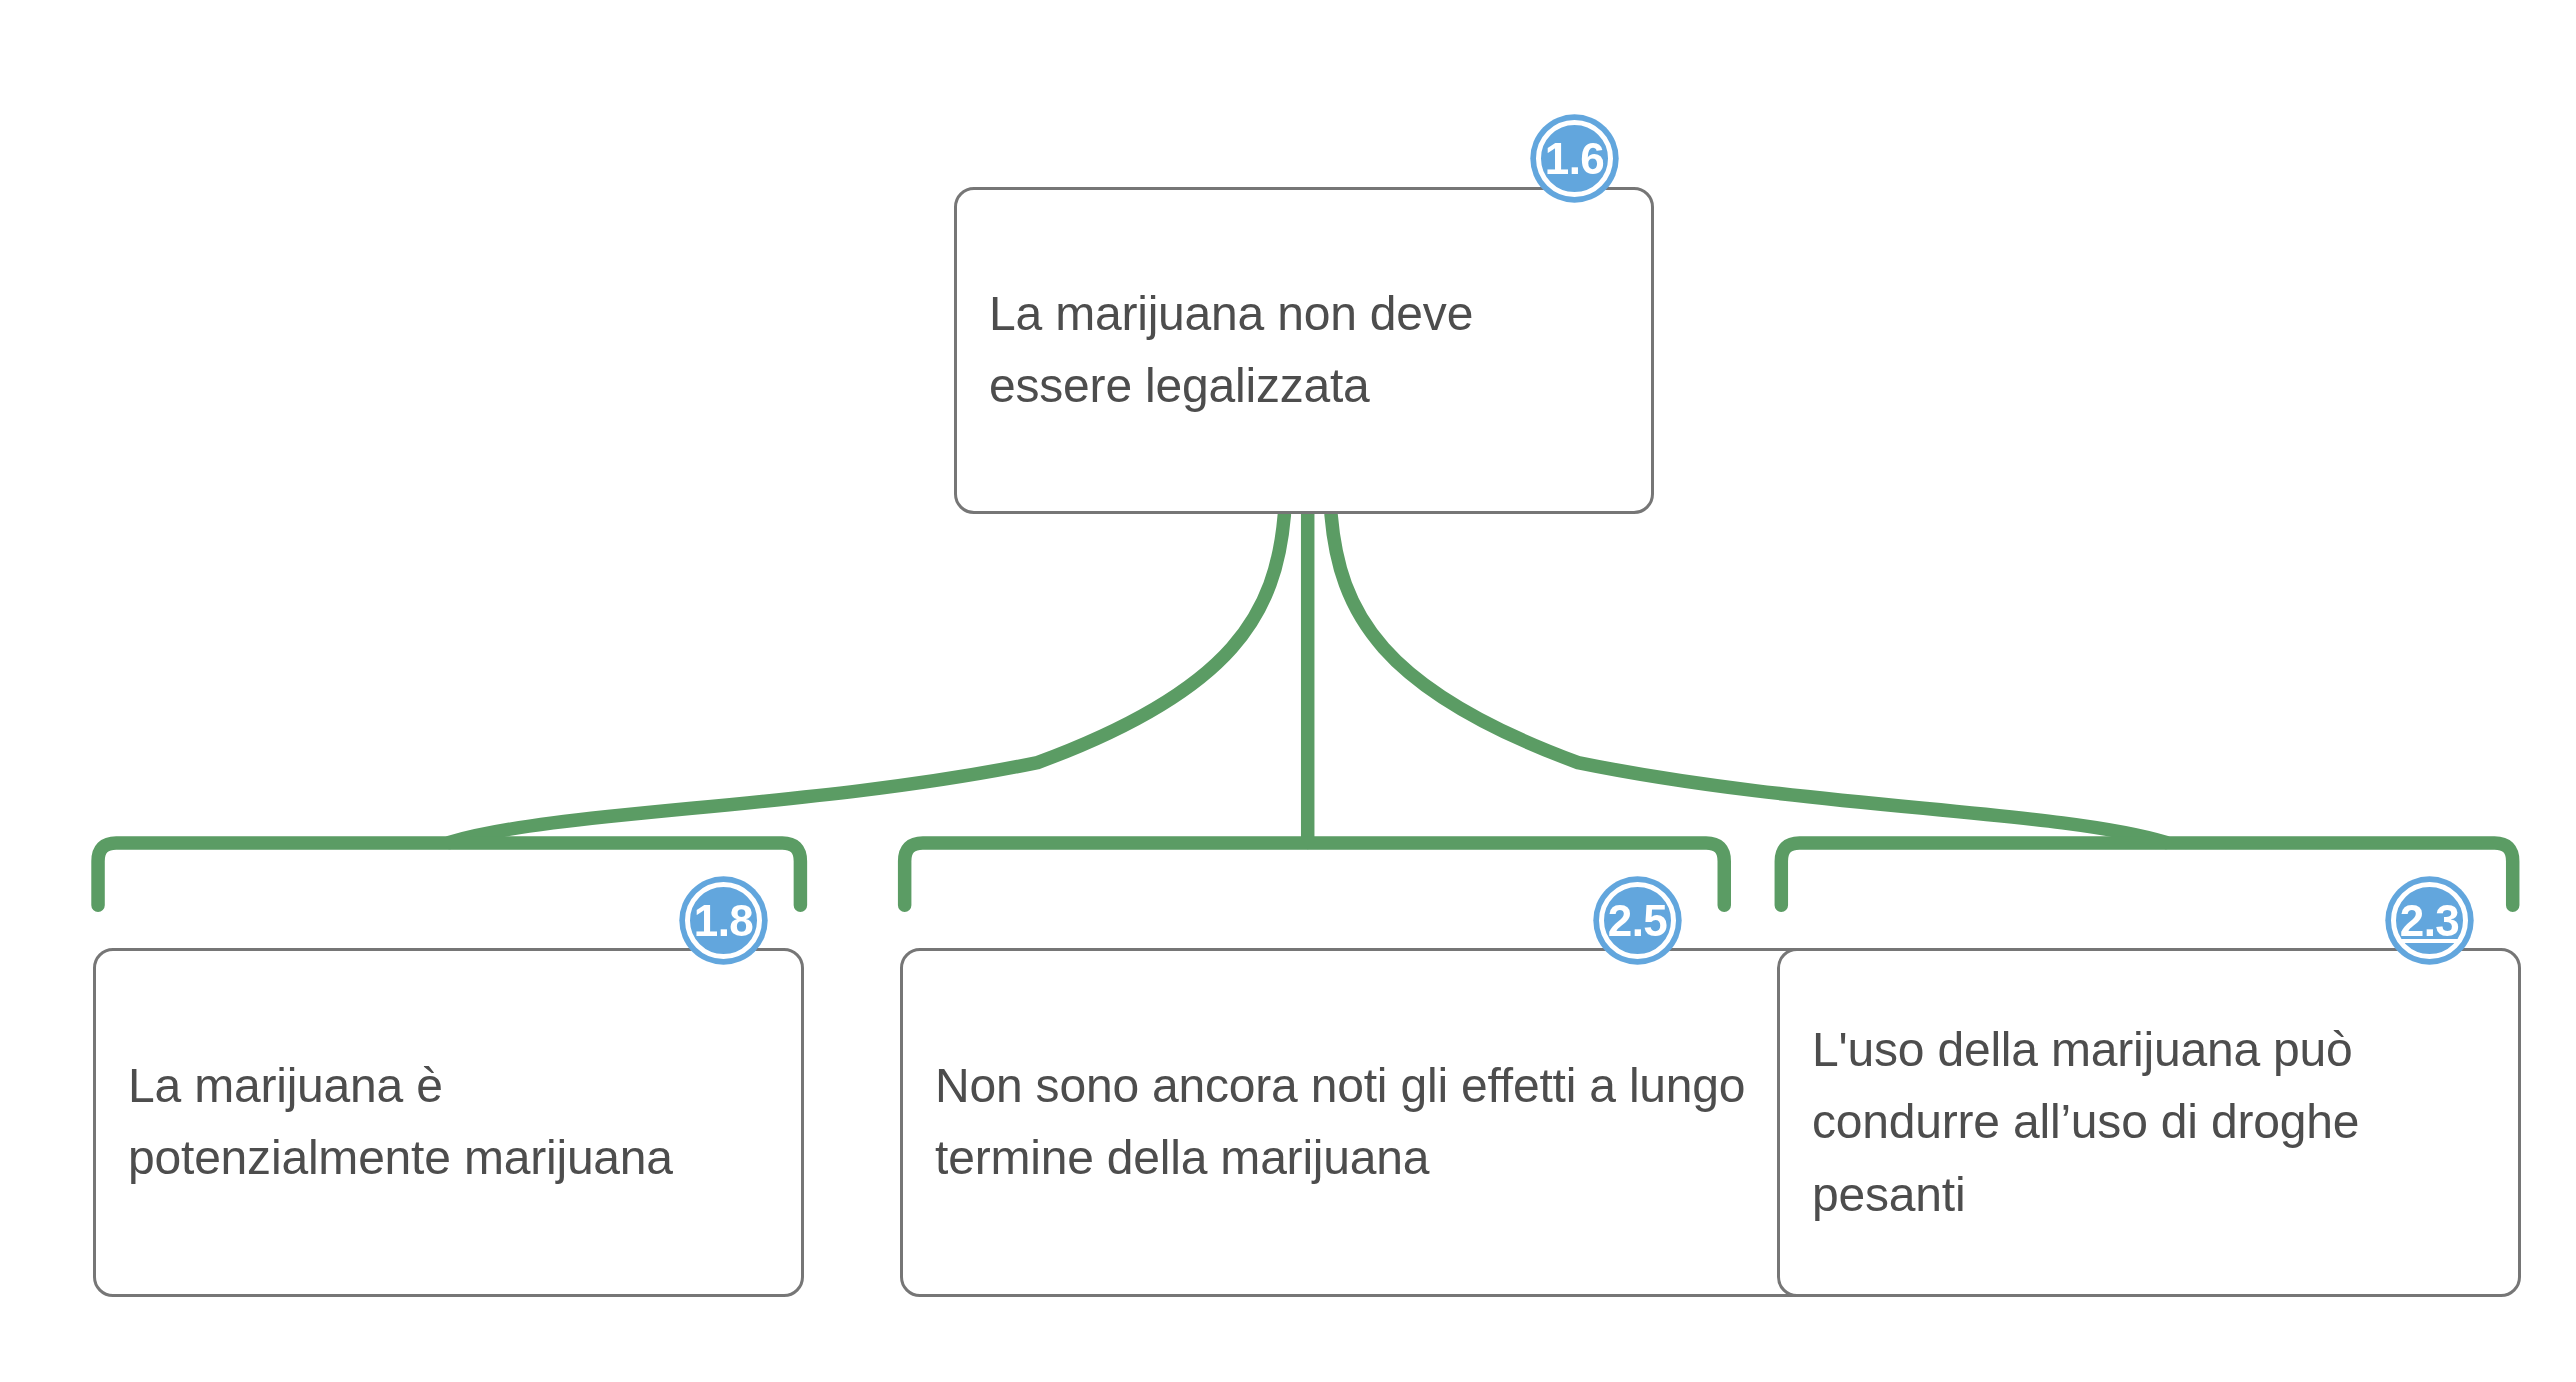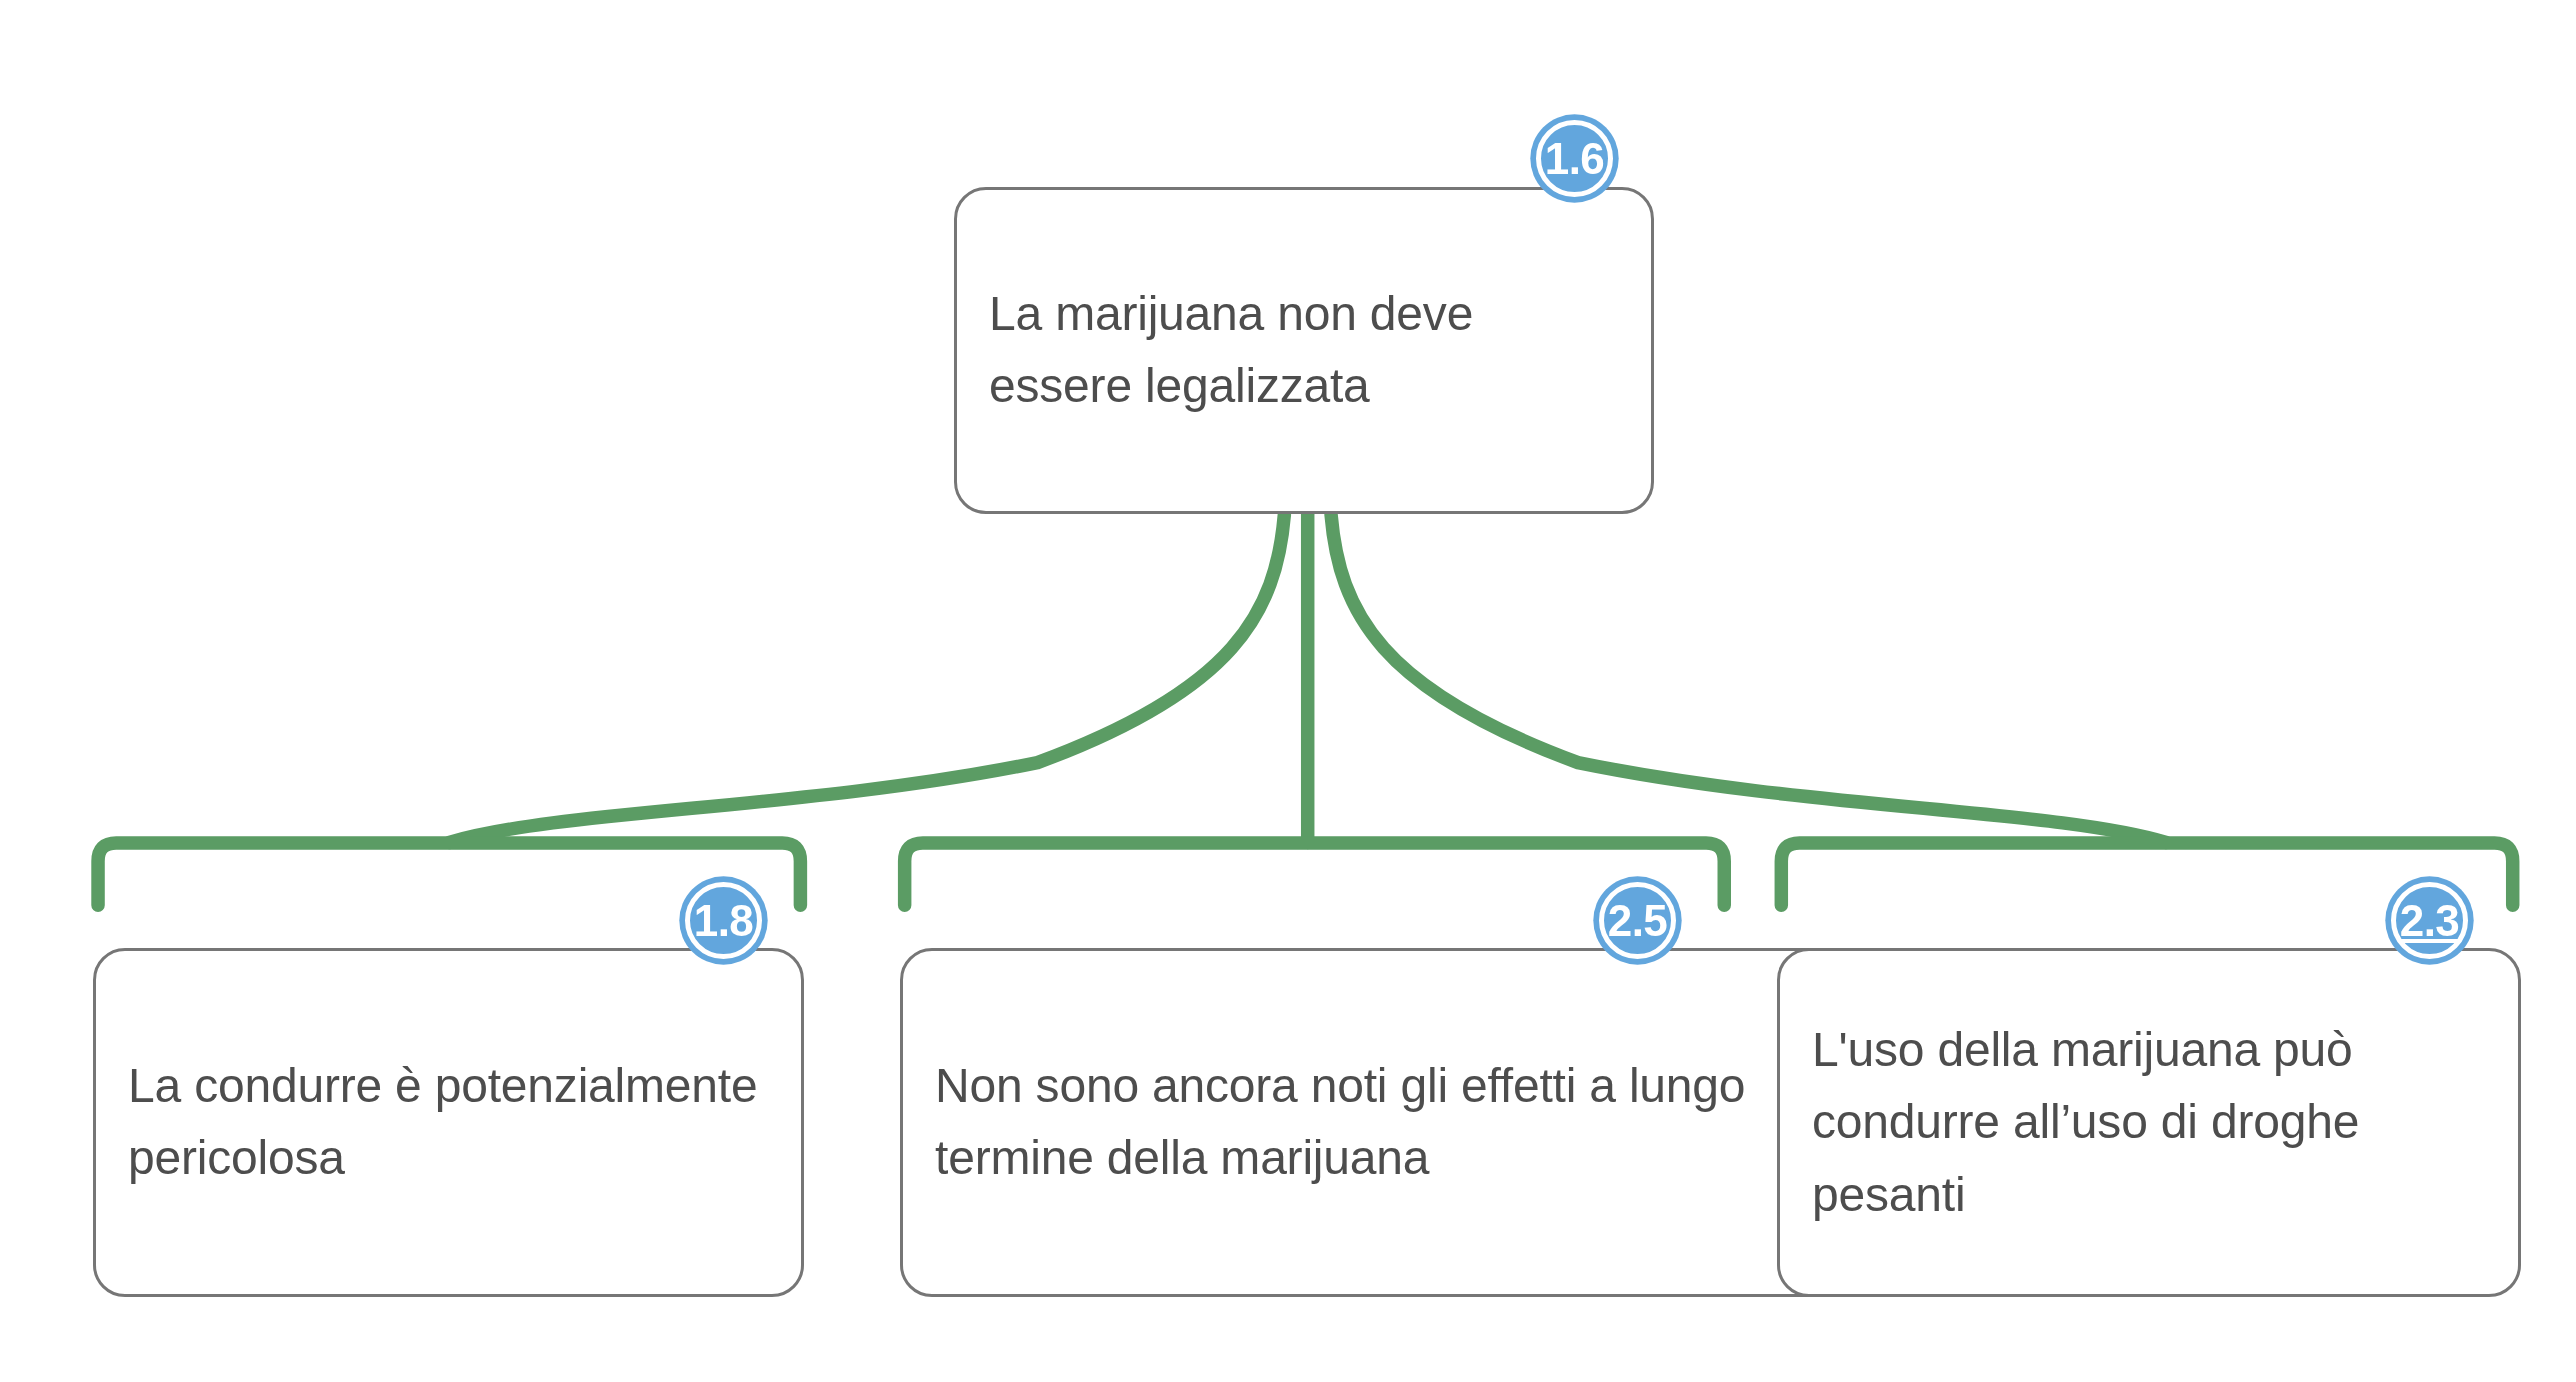--- a/index.html
+++ b/index.html
@@ -21,21 +21,21 @@
     top: 0;
     width: 2576px;
     height: 1383px;
     pointer-events: none;
   }
   .node {
     position: absolute;
     box-sizing: border-box;
     background: #ffffff;
     border: 3.6px solid #767676;
-    border-radius: 32px;
+    border-radius: 20px;
   }
   .node-text {
     position: absolute;
     left: 32px;
     right: 25px;
     top: 50%;
     transform: translateY(-50%);
     color: #4d4d4d;
     font-size: 48px;
     line-height: 1.52;
@@ -83,21 +83,21 @@
       <path d="M 3434 1745 L 3434 1660 Q 3434 1625 3469 1625 L 4809 1625 Q 4844 1625 4844 1660 L 4844 1745"></path>
     </g>
   </svg>
 
   <div class="node" style="left:954px; top:187px; width:700px; height:327px;">
     <div class="node-text">La marijuana non deve essere legalizzata</div>
   </div>
   <div class="badge" style="left:1536px; top:120px;">1.6</div>
 
   <div class="node" style="left:93px; top:948px; width:711px; height:349px;">
-    <div class="node-text">La condurre è potenzialmente pericolosa</div>
+    <div class="node-text">La marijuana è potenzialmente marijuana</div>
   </div>
   <div class="badge" style="left:685px; top:882px;">1.8</div>
 
   <div class="node" style="left:900px; top:948px; width:954px; height:349px;">
     <div class="node-text">Non sono ancora noti gli effetti a lungo termine della marijuana</div>
   </div>
   <div class="badge" style="left:1599px; top:882px;">2.5</div>
 
   <div class="node" style="left:1777px; top:948px; width:744px; height:349px;">
     <div class="node-text">L'uso della marijuana può condurre all’uso di droghe pesanti</div>

